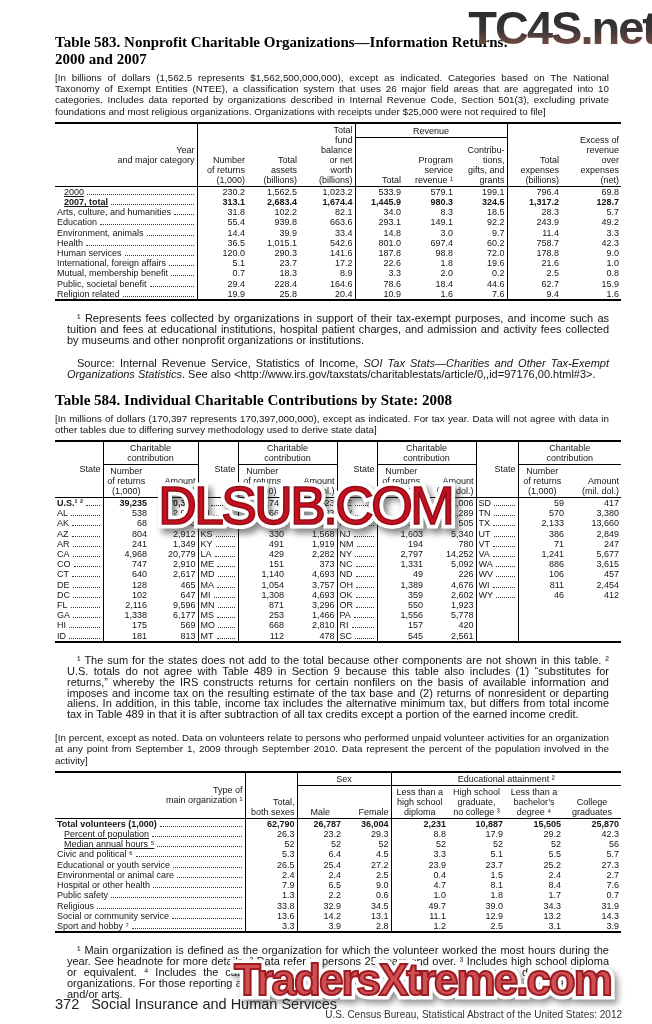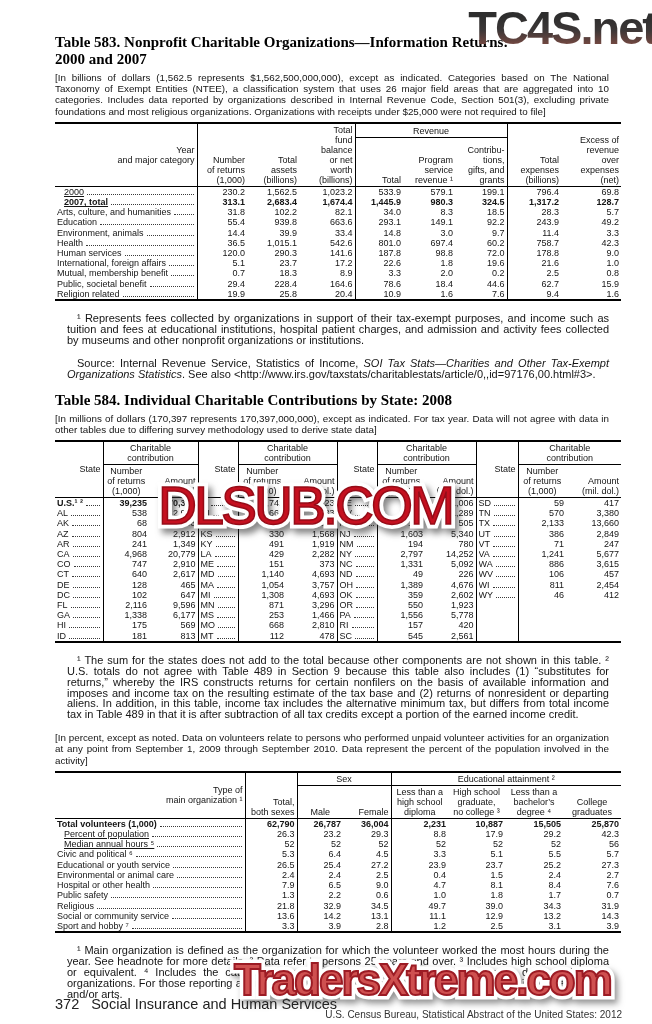--- a/index.html
+++ b/index.html
@@ -995,21 +995,21 @@
             <td class="num">1.7</td>
             <td class="num">0.7</td>
           </tr>
           <tr>
             <td class="stub">
               <div class="fl">
                 <span class="lbl">Religious</span>
                 <span class="dots"></span>
               </div>
             </td>
-            <td class="num">21.8</td>
+            <td class="num">33.8</td>
             <td class="num">32.9</td>
             <td class="num">34.5</td>
             <td class="num">49.7</td>
             <td class="num">39.0</td>
             <td class="num">34.3</td>
             <td class="num">31.9</td>
           </tr>
           <tr>
             <td class="stub">
               <div class="fl">

